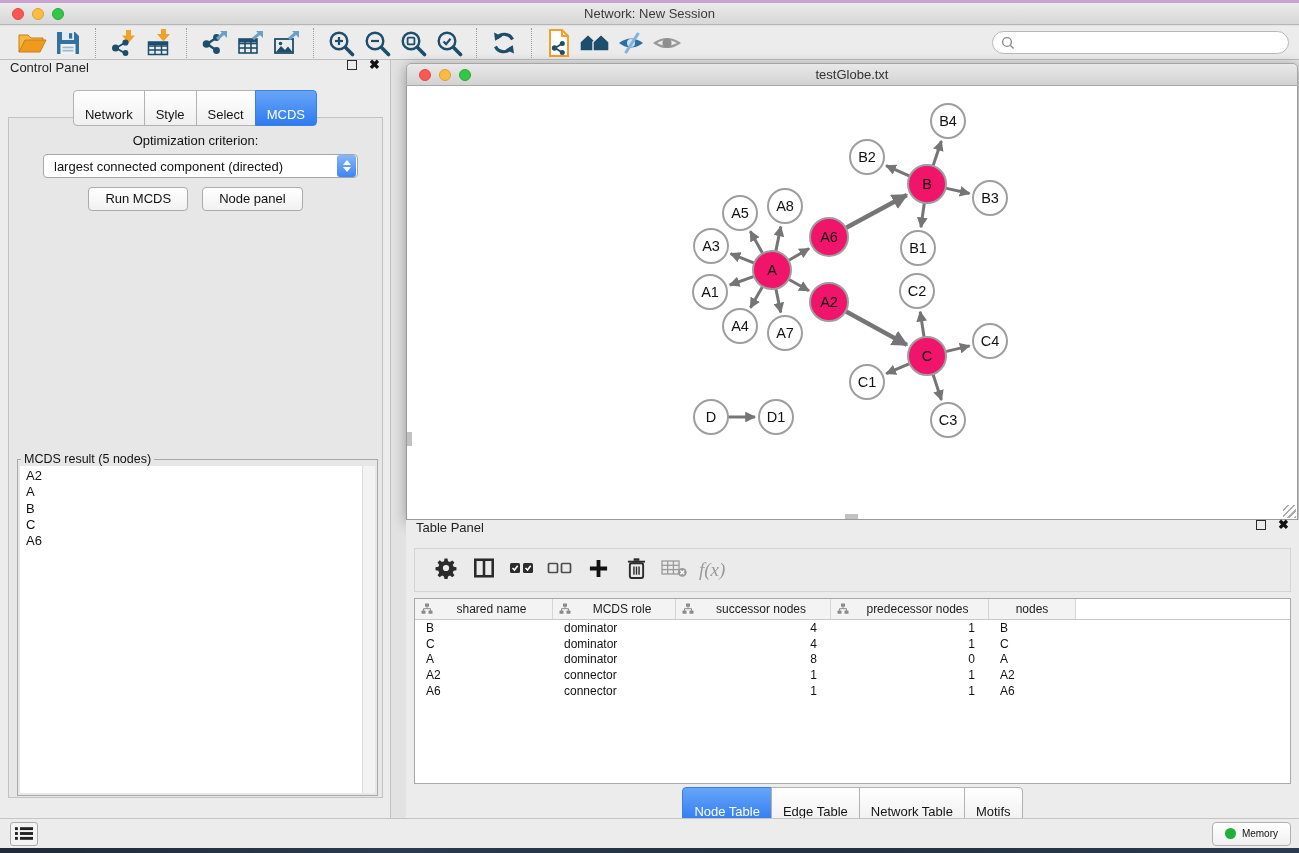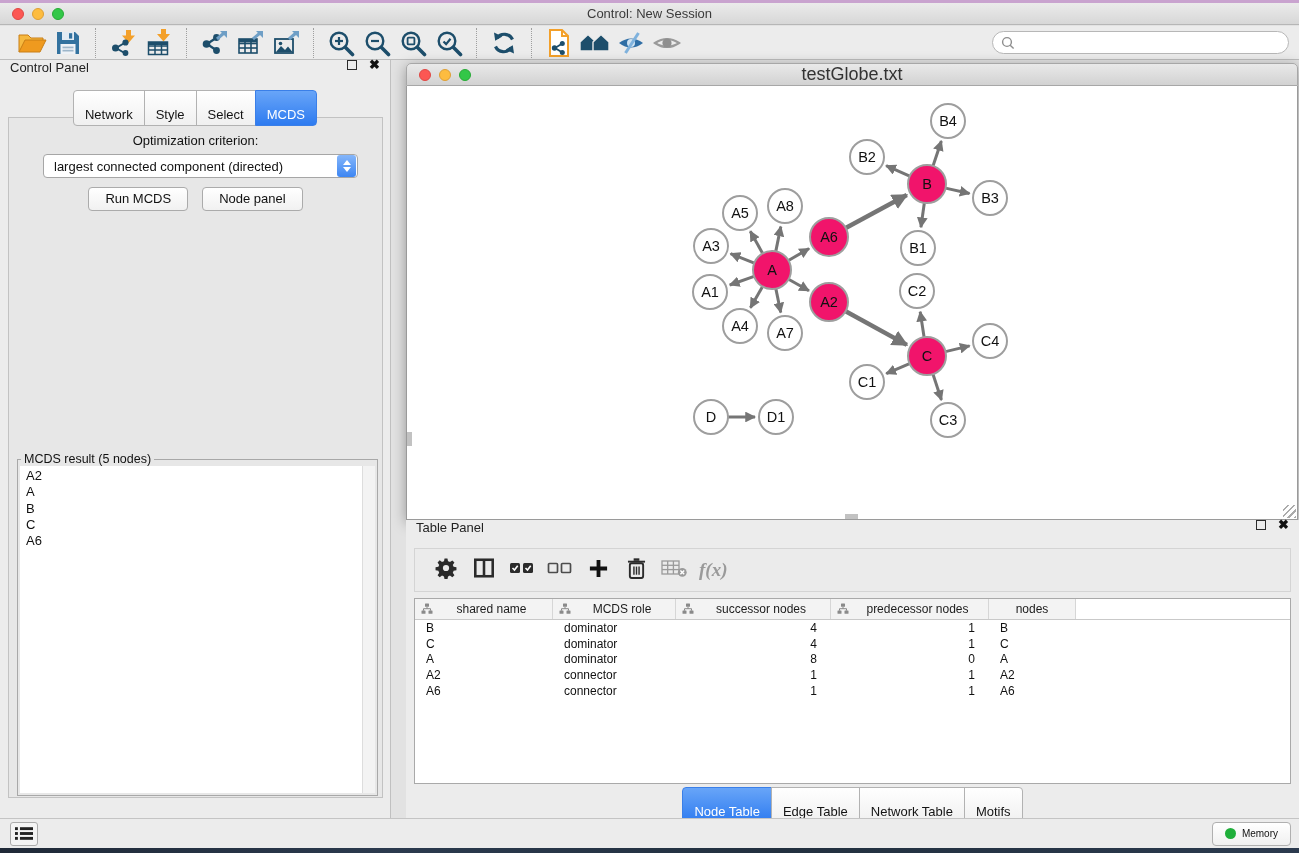--- a/index.html
+++ b/index.html
@@ -74,35 +74,35 @@
   #mcds-listwrap { position:absolute; left:2px; right:2px; top:0px; bottom:2px; background:#fff; }
   #mcds-scroll { position:absolute; right:0; top:0; bottom:0; width:13px; background:#f3f3f3; border-left:1px solid #ddd; }
   #mcds-list { list-style:none; padding:2px 0 0 6px; }
   #mcds-list li { font-size:13px; color:#111; line-height:16.3px; }
 
   
   #network-window { position:absolute; left:406px; top:63px; width:892px; height:457px;
     box-shadow:0 3px 14px rgba(0,0,0,.35); border-radius:5px 5px 0 0; }
   #nw-titlebar { height:23px; background:linear-gradient(#e9e9e9,#d2d2d2); border:1px solid #a7a7a7;
     border-radius:5px 5px 0 0; display:flex; align-items:center; position:relative; }
-  #nw-titlebar .win-title { position:absolute; left:0; right:0; text-align:center; font-size:18px; color:#333; }
+  #nw-titlebar .win-title { position:absolute; left:0; right:0; text-align:center; font-size:13px; color:#333; }
   #nw-client { position:absolute; left:0; top:23px; right:0; bottom:0; background:#fff;
     border:1px solid #9a9a9a; border-top:none; }
   #graph-svg { position:absolute; left:0; top:0; }
   #nw-vthumb { position:absolute; left:0px; top:346px; width:5px; height:14px; background:#c2c2c2; }
   #nw-hthumb { position:absolute; left:438px; bottom:0px; width:13px; height:5px; background:#c2c2c2; }
   #nw-grip { position:absolute; right:1px; bottom:1px; width:13px; height:13px;
     background:repeating-linear-gradient(135deg, transparent 0 3px, #ababab 3px 4.5px); }
 
   
   #table-panel { position:absolute; left:406px; top:520px; width:893px; height:298px; background:#ececec; }
   #tp-toolbar { position:absolute; left:8px; top:28px; width:877px; height:44px;
     background:#ebebeb; border:1px solid #d4d4d4; display:flex; align-items:center; padding-left:12px; }
   .tt-btn { width:38px; height:30px; display:flex; align-items:center; justify-content:center; cursor:default; }
-  #fx-label { font-family:"Liberation Serif", serif; font-style:italic; font-size:19px; color:#9a9a9a; margin-left:6px;font-weight:bold; }
+  #fx-label { font-family:"Liberation Serif", serif; font-style:italic; font-size:19px; color:#9a9a9a; margin-left:6px; }
 
   #tp-table { position:absolute; left:8px; top:78px; width:877px; height:186px; background:#fff; border:1px solid #a9a9a9; }
   #tbl-header { display:flex; height:21px; border-bottom:1px solid #c9c9c9; }
   .th { background:#f3f3f3; border-right:1px solid #d6d6d6; display:flex; align-items:center; padding:0 4px; }
   .th .th-label { flex:1; text-align:center; font-size:12px; color:#1c1c1c; white-space:nowrap; overflow:hidden; }
   .th .tree-ico { flex:0 0 auto; margin:0 2px; display:flex; }
   .tbl-body { }
   .tr { display:flex; height:15.8px; align-items:center; }
   .td { font-size:12px; color:#111; white-space:nowrap; overflow:hidden; }
   .td.left { padding-left:11px; text-align:left; }
@@ -124,21 +124,21 @@
 <body>
 
 <div id="desktop-top"></div>
 
 <div id="titlebar">
   <div class="lights">
     <span class="light red"></span>
     <span class="light yellow"></span>
     <span class="light green"></span>
   </div>
-  <div class="win-title">Control: New Session</div>
+  <div class="win-title">Network: New Session</div>
 </div>
 
 <div id="main-toolbar">
 
   <div class="tb-btn">
       <span>
         <svg width="30" height="26" viewBox="0 0 30 26">
           <path d="M2 22 V5 h9 l3 3 h12 v4" fill="#f6b93f" stroke="#c97f16"></path>
           <path d="M2 22 L8 10 h21 l-6 12 z" fill="#ef9a1f" stroke="#c97f16"></path>
         </svg>

